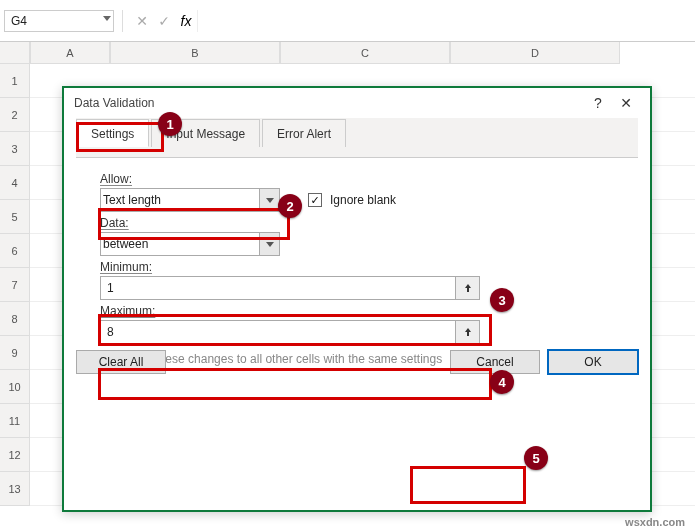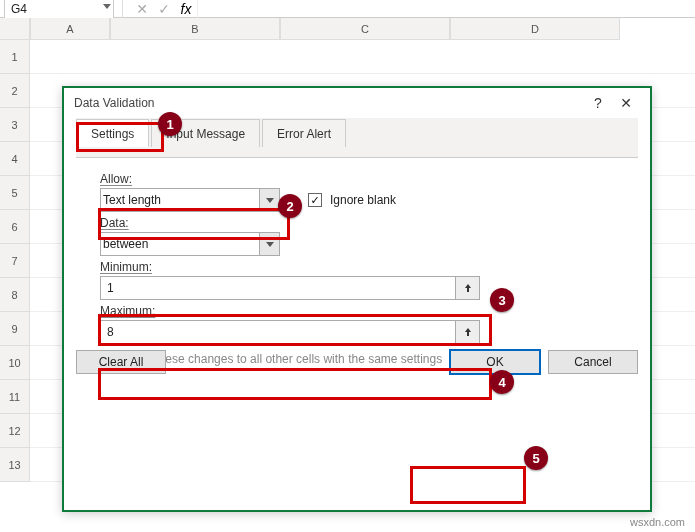--- a/index.html
+++ b/index.html
@@ -1,18 +1,18 @@
 <!DOCTYPE html>
 <html><head>
 <meta charset="utf-8">
 <style>
   * { box-sizing: border-box; font-family: "Segoe UI", Tahoma, sans-serif; }
   body { margin:0; padding:0; background:#fff; width:695px; height:532px; overflow:hidden; position:relative; font-size:12px; color:#222;}
   
-  .fbar { display:flex; align-items:center; height:18px; border-bottom:1px solid #ccc; background:#fff;}
+  .fbar { display:flex; align-items:center; height:42px; border-bottom:1px solid #ccc; background:#fff;}
   .namebox { width:110px; height:22px; margin:2px 0 2px 4px; border:1px solid #ccc; display:flex; align-items:center; padding:0 6px; position:relative; background:#fff;}
   .namebox .dd { position:absolute; right:2px; top:5px; width:0;height:0;border-left:4px solid transparent;border-right:4px solid transparent;border-top:5px solid #666;}
   .fbar .sep { width:1px; height:22px; background:#ddd; margin:0 8px;}
   .fbar .fxbtn { width:22px; text-align:center; color:#aaa; font-size:14px;}
   .fbar .fxbtn.fx { font-style:italic; color:#000000;}
   .fbar .input { flex:1; height:22px; border-left:1px solid #eee; padding:0 6px;}
   
   .sheet { position:relative; height:506px; display:flex; }
   .rowhdrs { width:30px; }
   .rowhdr, .colhdr { background:#f3f2f1; border:1px solid #ddd; font-size:11px; color:#555; display:flex; align-items:center; justify-content:center;}
@@ -46,21 +46,21 @@
   .row { display:flex; align-items:center; gap:8px;}
   .chk { width:14px; height:14px; border:1px solid #666; display:inline-flex; align-items:center; justify-content:center; font-size:11px; line-height:11px; background:#fff;}
   .chk.checked:after { content:"✓"; color:#000; font-size:11px;}
   .dlg-footer { position:absolute; bottom:10px; left:12px; right:12px; display:flex; align-items:center; gap:8px;}
   .dlg-footer .flex { flex:1;}
   .btnStd { min-width:90px; height:24px; background:#e6e6e6; border:1px solid #aaa; display:inline-flex; align-items:center; justify-content:center; font-size:12px; color:#222;}
   .btnStd.primary { border:1px solid #0067c0; outline:1px solid #0067c0;}
   
   .hl { position:absolute; border:3px solid #d40000; pointer-events:none;}
   .badge { position:absolute; width:24px; height:24px; border-radius:50%; background:#880017; color:#fff; font-size:13px; font-weight:bold; display:flex; align-items:center; justify-content:center; pointer-events:none; box-shadow:0 1px 2px rgba(0,0,0,0.4);}
-  .watermark { position:absolute; right:10px; bottom:4px; font-size:11px; color:#888; pointer-events:none;}
+  .watermark { position:absolute; right:10px; bottom:4px; font-size:11px; color:#888; pointer-events:none;font-weight:bold;}
 </style>
 </head>
 <body>
 
 <div class="fbar">
   <div class="namebox">
     <span>G4</span>
     <span class="dd"></span>
   </div>
   <div class="sep"></div>
@@ -180,22 +180,22 @@
 
       <div class="row" style="margin:8px 0 0 14px;">
         <span class="chk"></span>
         <span style="color:#888">Apply these changes to all other cells with the same settings</span>
       </div>
     </div>
 
     <div class="dlg-footer">
       <div class="btnStd">Clear All</div>
       <div class="flex"></div>
+      <div class="btnStd">Cancel</div>
       <div class="btnStd primary">OK</div>
-      <div class="btnStd">Cancel</div>
     </div>
   </div>
 
   <div class="hl" style="left:12px; top:34px; width:88px; height:30px;"></div>
   <div class="badge" style="left:94px; top:24px;">1</div>
 
   <div class="hl" style="left:34px; top:120px; width:192px; height:32px;"></div>
   <div class="badge" style="left:214px; top:106px;">2</div>
 
   <div class="hl" style="left:34px; top:226px; width:394px; height:32px;"></div>

